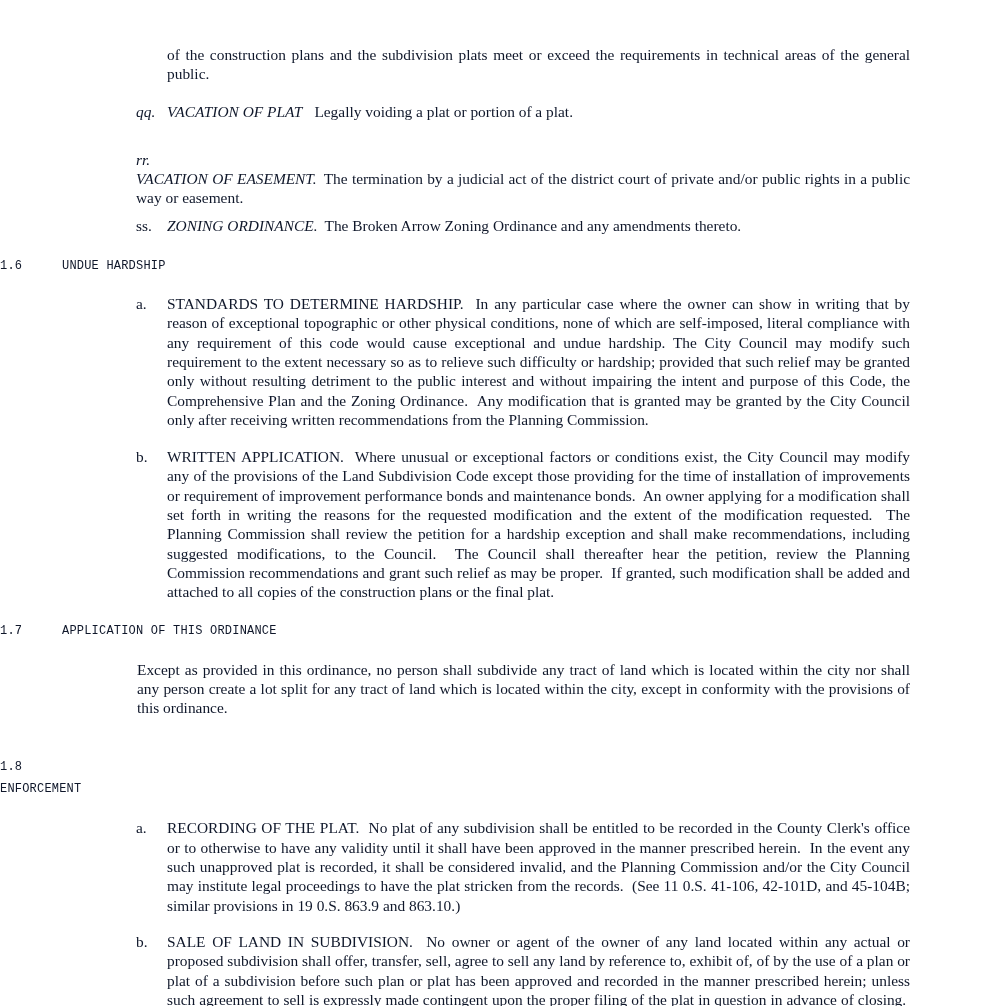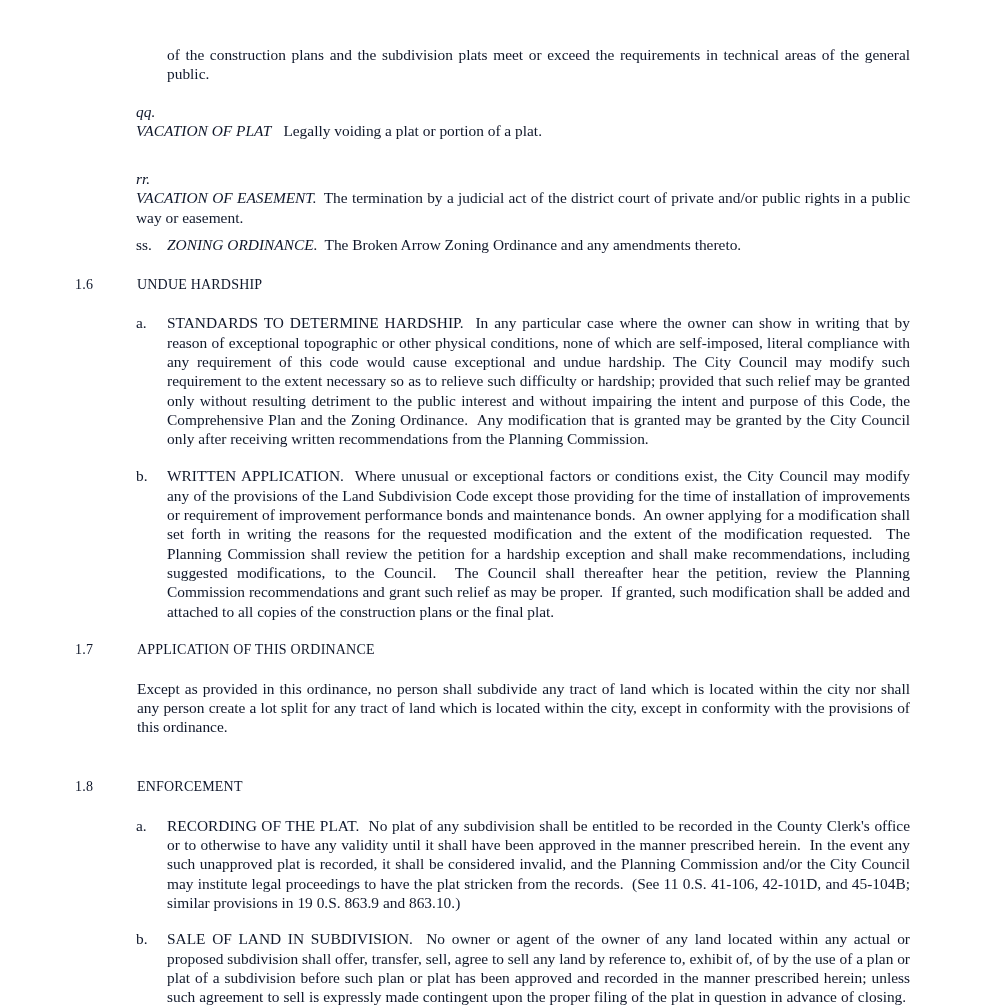--- a/index.html
+++ b/index.html
@@ -43,44 +43,44 @@
   .term {
     font-style: italic;
     margin-right: 7px;
   }
   .term-wide {
     font-style: italic;
     margin-right: 12px;
   }
   .section-heading {
     display: flex;
-    margin-left: 75px;
-    font-size: 14px;
+    font-size: 12px;
     line-height: 22px;
     letter-spacing: 0.2px;
+    font-family: Liberation Mono, monospace;
   }
   .section-number {
     width: 62px;
     flex: none;
   }
   .body-para {
     margin-left: 137px;
     width: 773px;
     text-align: justify;
   }
   
-  .mt-qq  { margin-top: 18px; flex-direction: column; }
+  .mt-qq  { margin-top: 18px; }
   .mt-rr  { margin-top: 29px; flex-direction: column; }
   .mt-ss  { margin-top: 8px; }
   .mt-h16 { margin-top: 20px; }
   .mt-16a { margin-top: 17px; }
   .mt-16b { margin-top: 18px; }
   .mt-h17 { margin-top: 18px; }
   .mt-p17 { margin-top: 18px; }
-  .mt-h18 { margin-top: 39px; }
+  .mt-h18 { margin-top: 39px; flex-direction: column; }
   .mt-18a { margin-top: 18px; }
   .mt-18b { margin-top: 17px; }
 </style>
 </head>
 <body>
 
 <div class="page">
   <div class="content">
 
     <p class="cont-para">of the construction plans and the subdivision plats meet or exceed the requirements in technical areas of the general public.</p>

